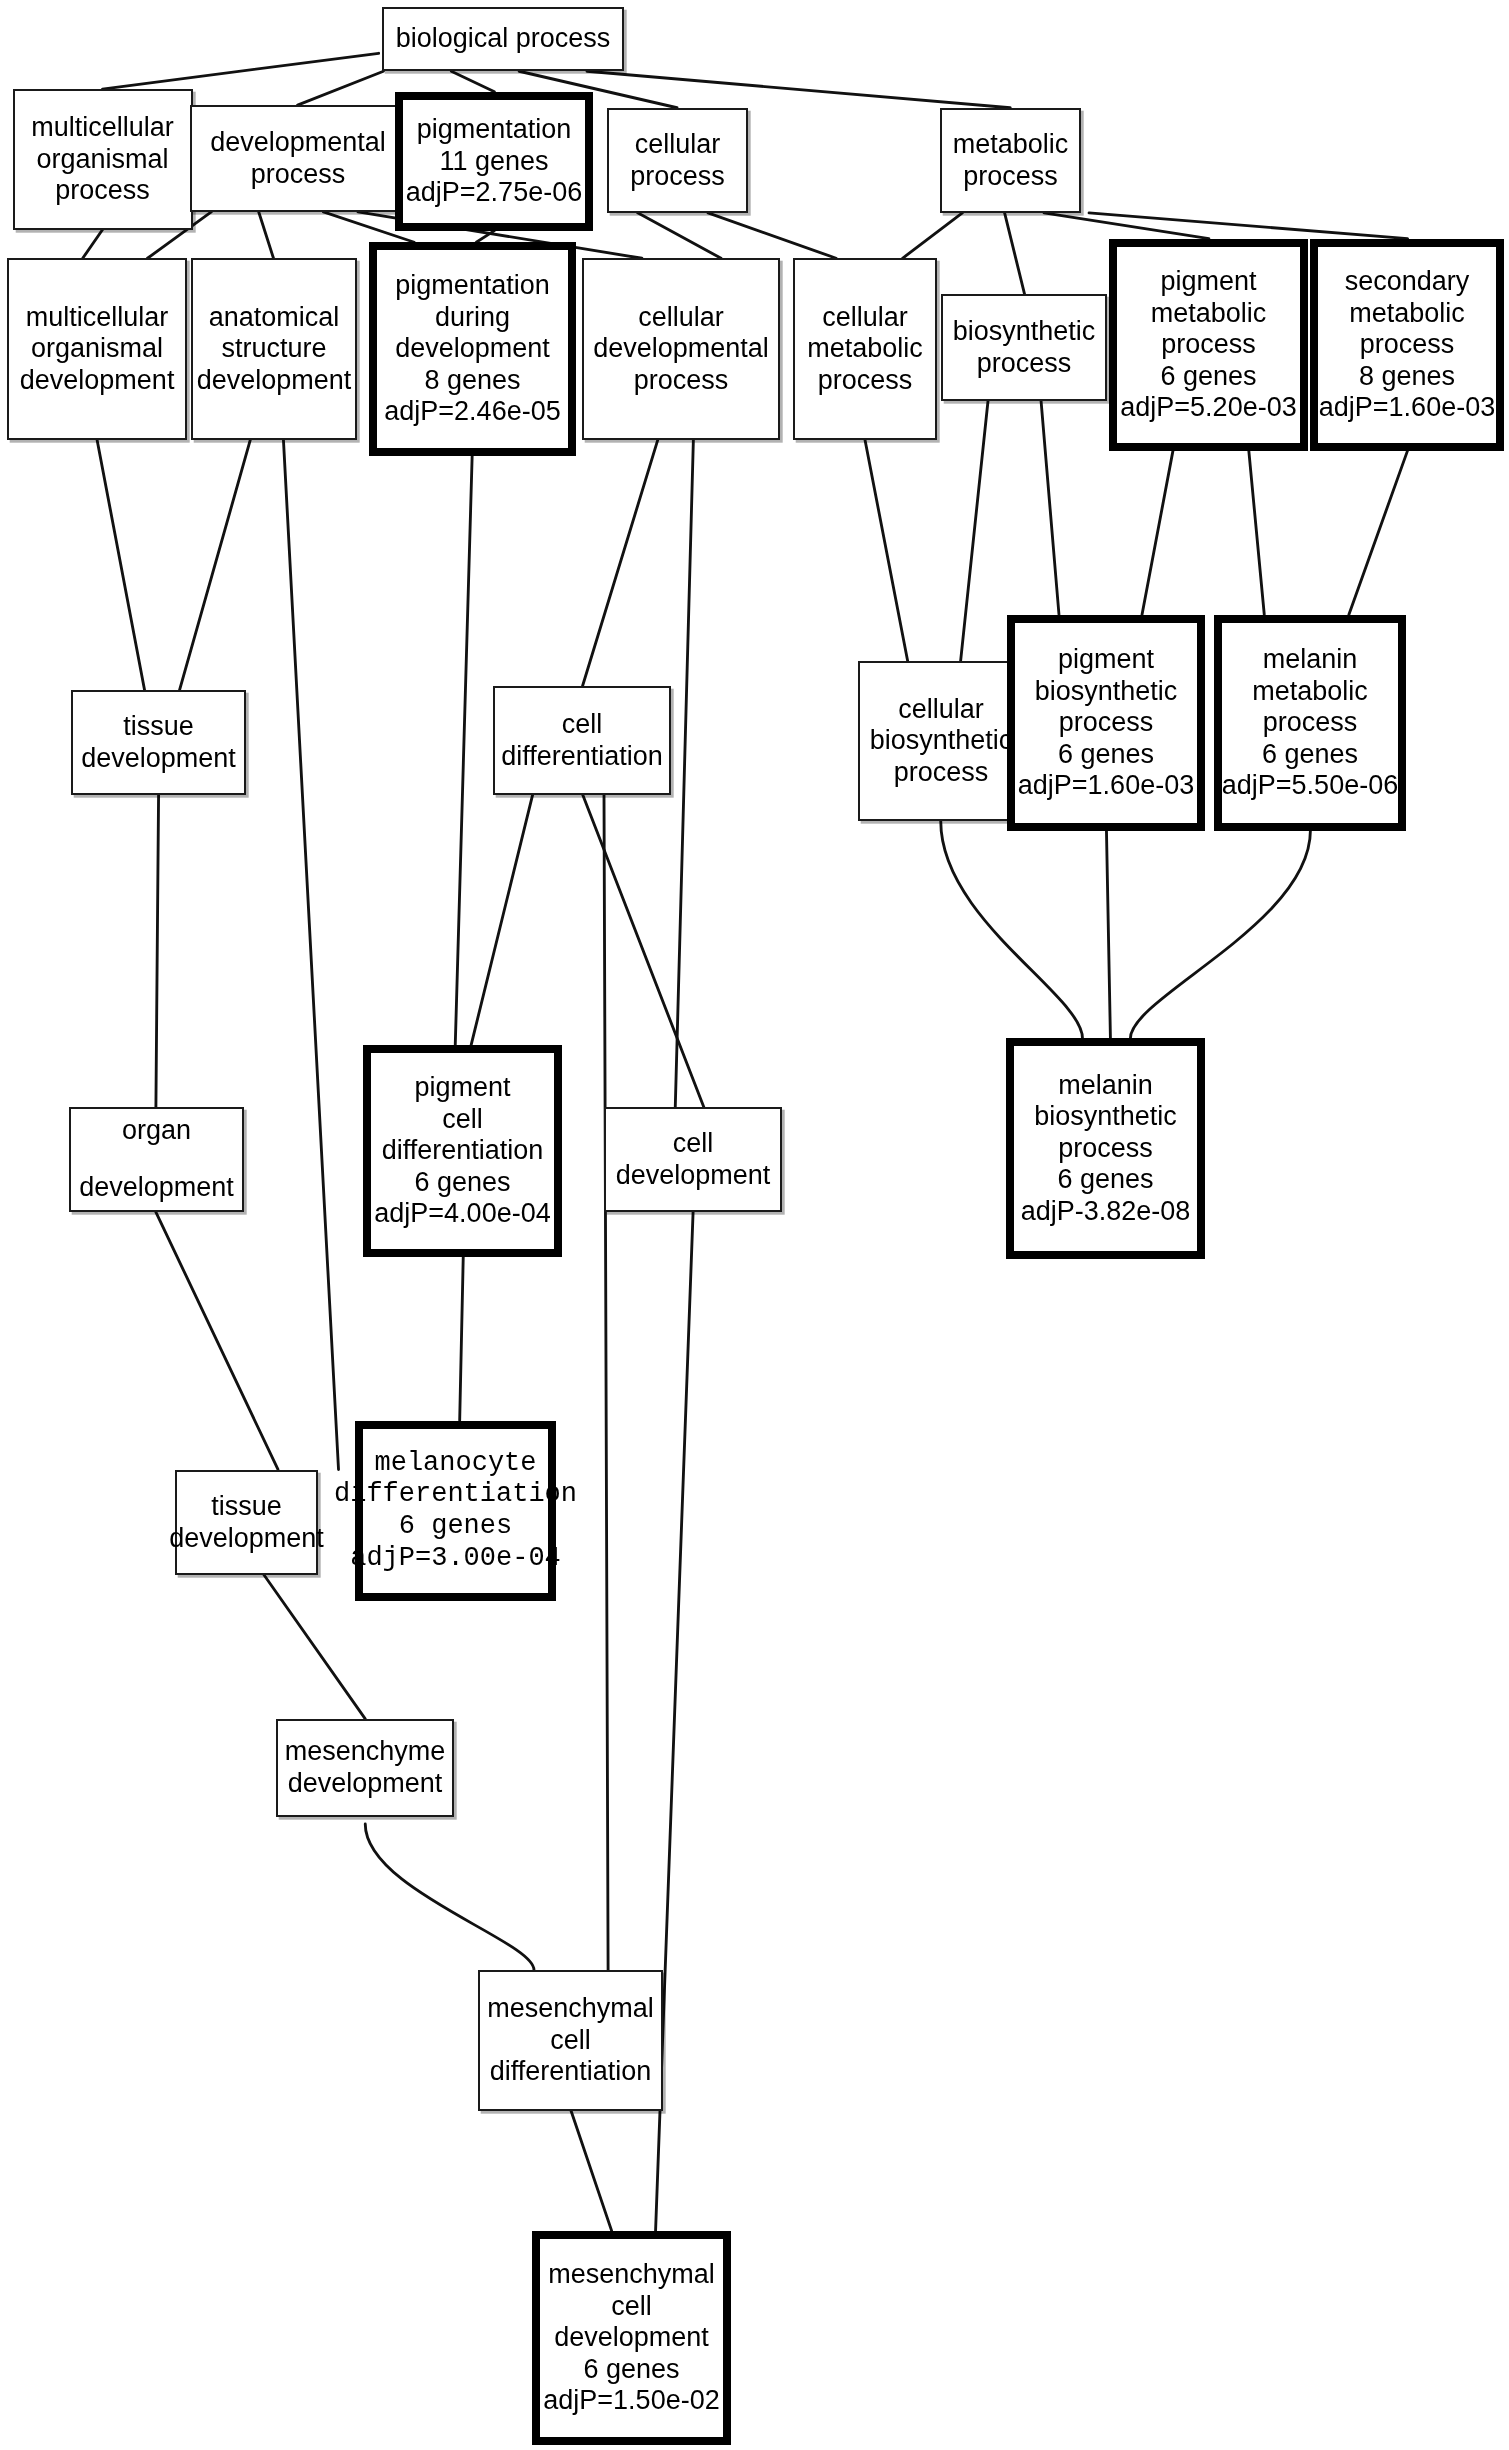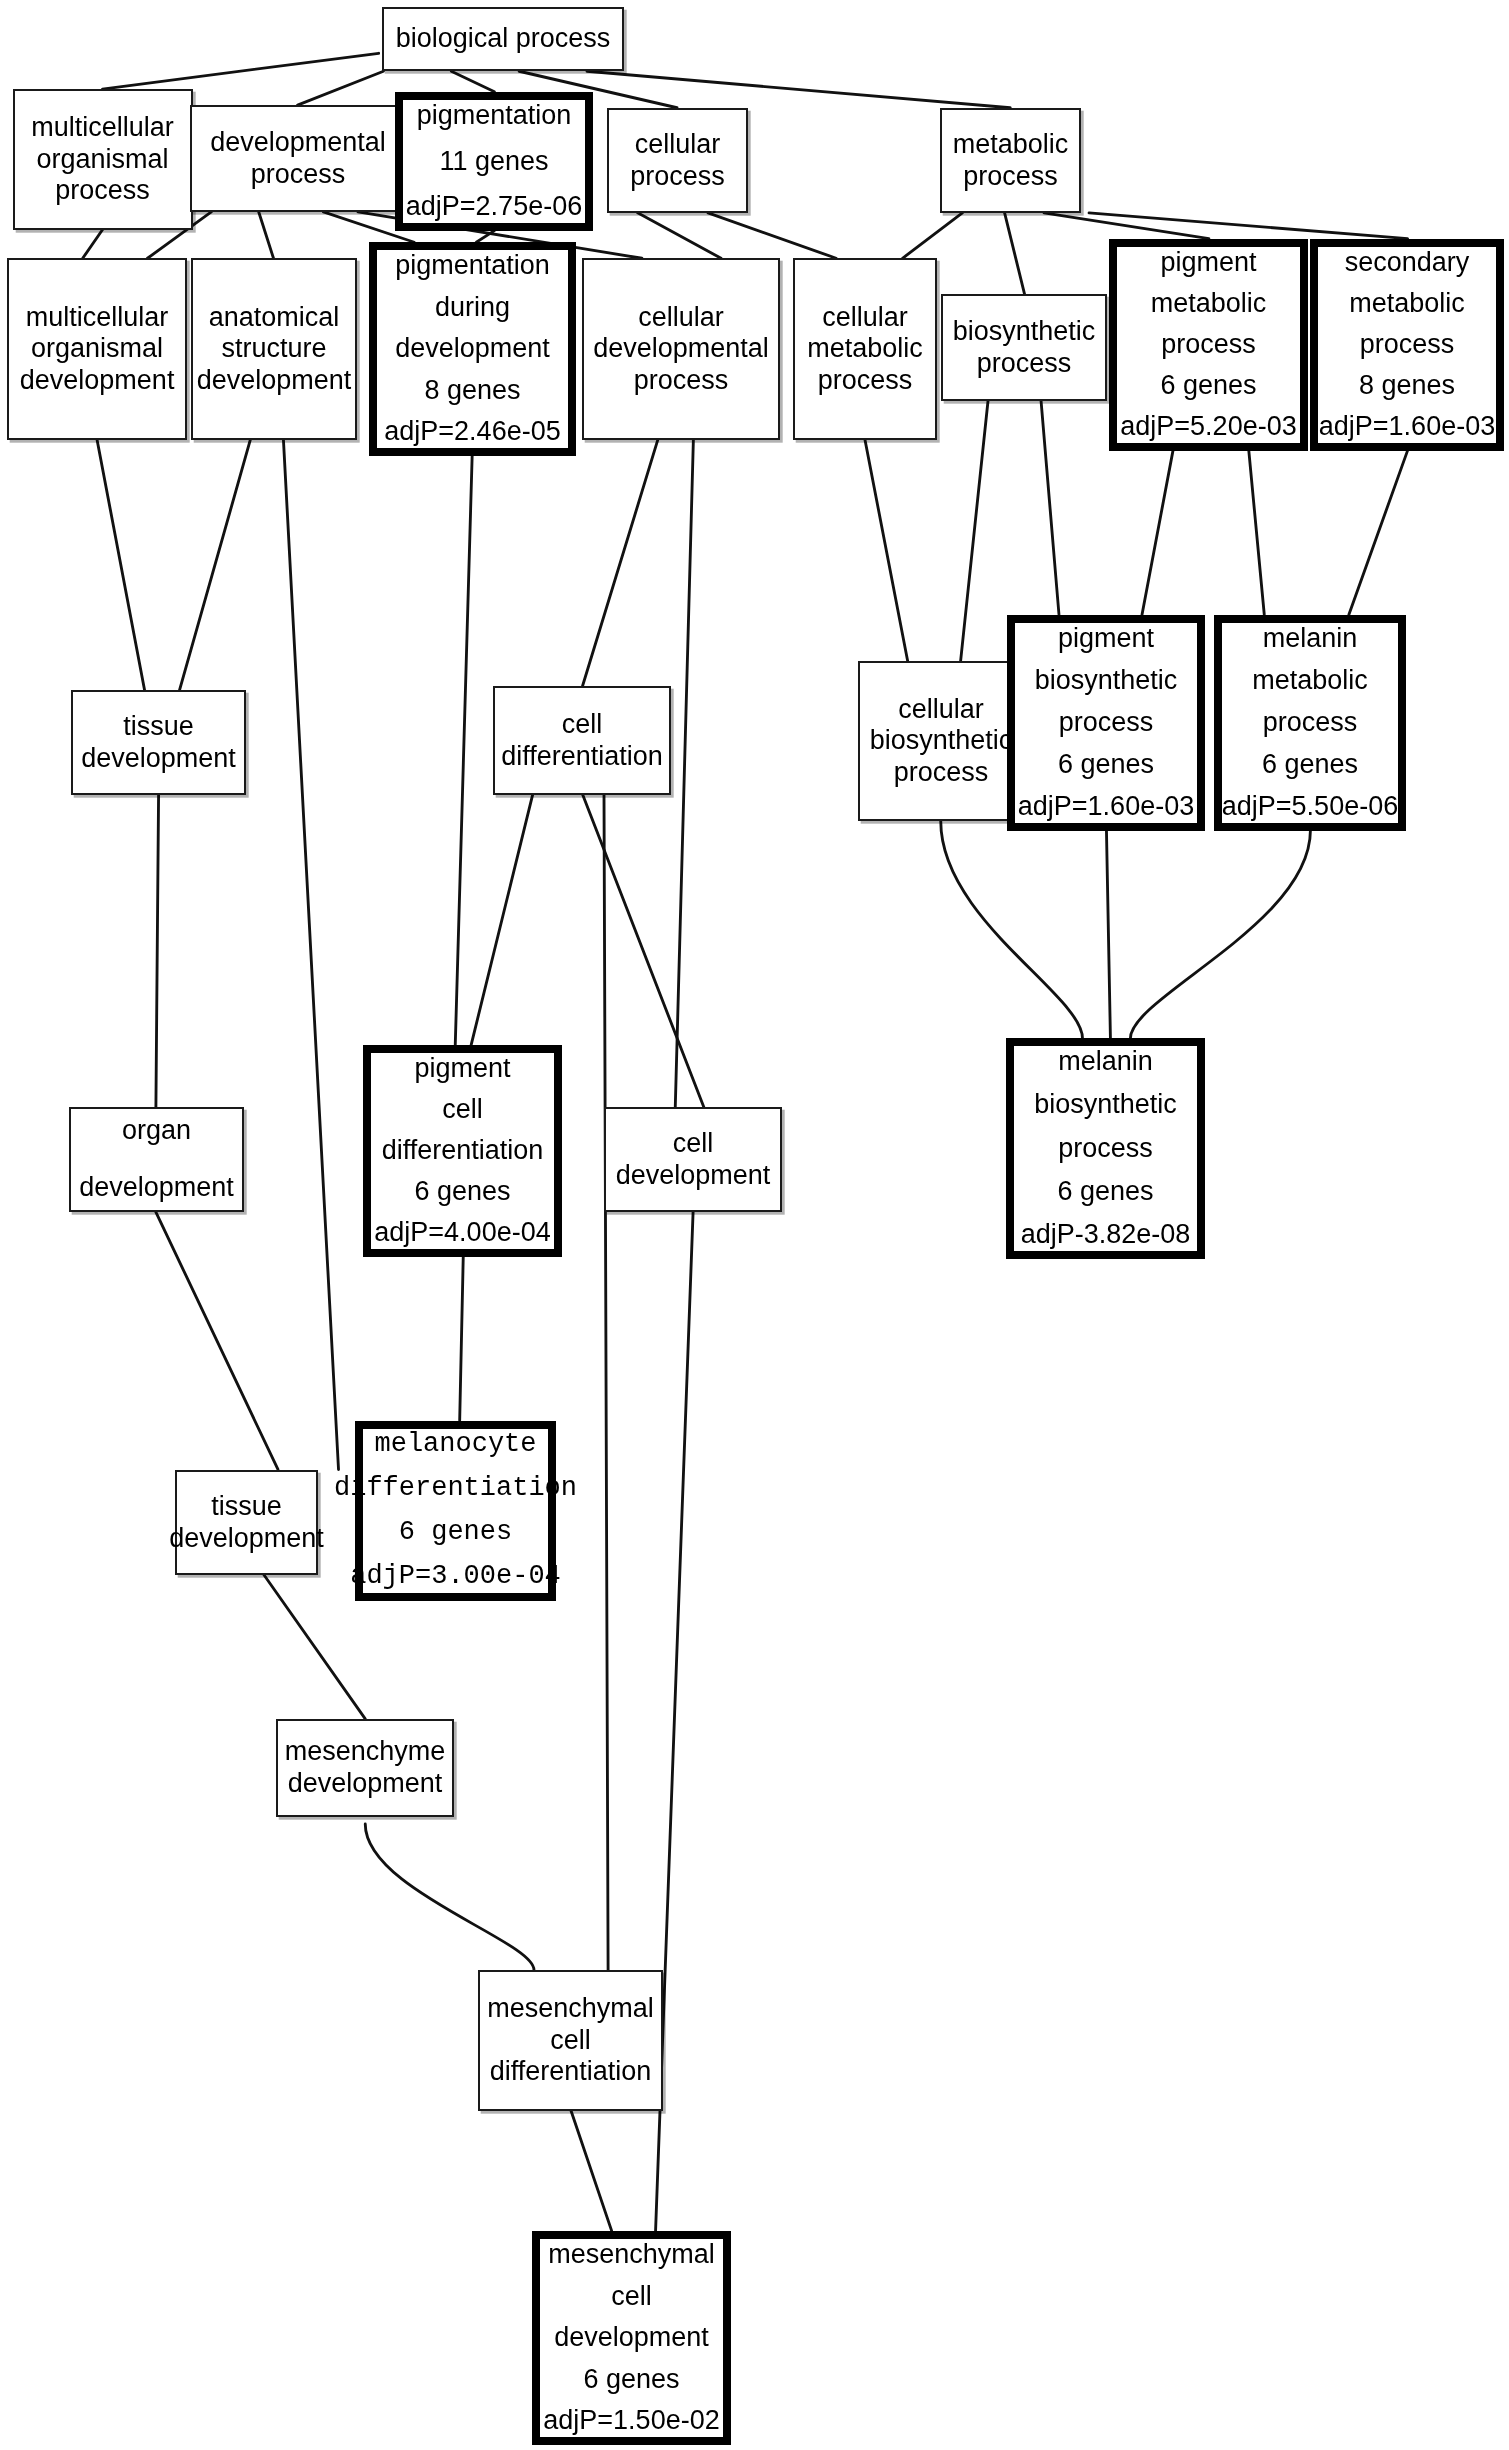--- a/index.html
+++ b/index.html
@@ -29,21 +29,20 @@
     text-align:center;
     color:#000000;
     z-index:5;
   }
   .node.plain{
     border:2.7px solid #1a1a1a;
     box-shadow:2.7px 2.7px 0 0 rgba(0,0,0,0.30);
   }
   .node.sig{
     border:8px solid #000000;
-    justify-content:space-between;
   }
   .node .ln{
     display:block;
     line-height:1.17;
     white-space:nowrap;
   }
   .node.plain .ln{font-size:27px;}
   .node.sig .ln{font-size:27px;}
 </style>
 </head>

